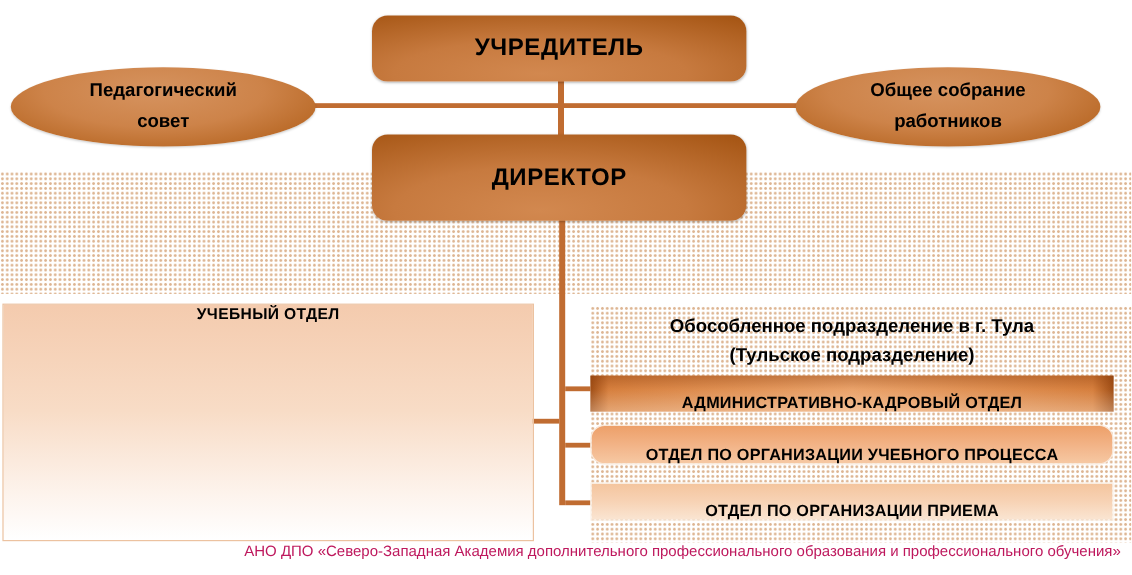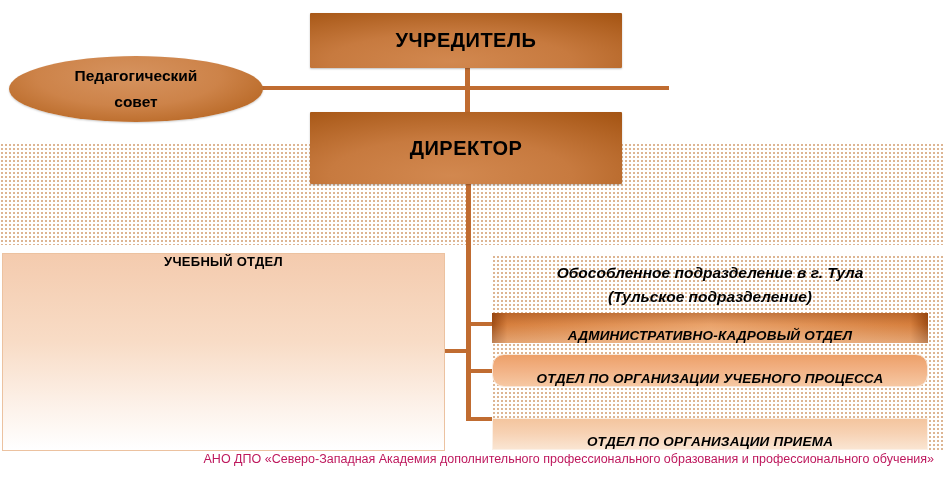--- a/index.html
+++ b/index.html
@@ -3,40 +3,39 @@
 <meta charset="utf-8">
 <style>
   html,body{margin:0;padding:0;background:#fff;}
   #stage{
     position:relative;width:943px;height:479px;background:#fff;overflow:hidden;
     font-family:"Liberation Sans","DejaVu Sans",sans-serif;color:#000;
   }
   .abs{position:absolute;}
   
   .gbox{
-    border-radius:1px;
+    border-radius:13px;
     background:radial-gradient(130% 170% at 45% 88%, #d2884f 0%, #c77a3f 30%, #a85817 62%, #7c3908 100%);
     display:flex;align-items:center;justify-content:center;
     font-weight:bold;font-size:20px;letter-spacing:.5px;
     box-shadow:0 1px 2px rgba(0,0,0,.25);
   }
   
   .gell{
     border-radius:50%;
     background:radial-gradient(95% 120% at 47% 30%, #d6935f 0%, #cd8349 38%, #b56420 70%, #9a4a10 100%);
     display:flex;flex-direction:column;align-items:center;justify-content:center;
     font-weight:bold;font-size:15.5px;line-height:26px;
     box-shadow:0 1px 2px rgba(0,0,0,.2);
   }
   
   .dotted{
     background-color:#fff;
     background-image:radial-gradient(circle, #ddb592 1px, rgba(0,0,0,0) 1.25px);
     background-size:4px 4px;
-    font-style:italic;
   }
   .connector{background:#c06c31;}
   .admin-label{font-weight:bold;font-size:16px;letter-spacing:.3px;}
   .edu-box{
     background:linear-gradient(180deg,#f4cbae 0%,#f8dcc6 45%,#fdf3ec 80%,#ffffff 100%);
     border:1px solid #ecc2a0;
     display:flex;align-items:flex-start;justify-content:center;
     font-weight:bold;font-size:13px;letter-spacing:.3px;
   }
   .tula-title{
@@ -53,21 +52,20 @@
       linear-gradient(180deg, rgba(140,60,10,.40) 0%, rgba(190,100,40,.08) 38%, rgba(255,242,228,.32) 100%),
       linear-gradient(90deg, #9d4c14 0%, #d8813f 3.5%, #eda76f 50%, #d8813f 96%, #9d4c14 100%);
   }
   .bar-1{
     background:linear-gradient(180deg,#eda069 0%,#f2b285 48%,#f6c8a3 100%);
     border:1px solid #f9e7d8;
   }
   .bar-2{
     background:linear-gradient(180deg,#f4c59e 0%,#f7d2b4 48%,#fae5d2 100%);
     border:1px solid #fbf0e6;
-    margin-top:16px;
   }
   .footer{
     font-size:12.5px;color:#be185d;text-align:right;white-space:nowrap;
   }
 </style>
 </head>
 <body>
 
 <div id="stage">
 
@@ -89,20 +87,24 @@
 
   <div class="abs gbox" style="left:310px;top:112px;width:312px;height:72px;">
     <span>ДИРЕКТОР</span>
   </div>
 
   <div class="abs gell" style="left:9px;top:56px;width:254px;height:66px;">
     <div>Педагогический</div>
     <div>совет</div>
   </div>
 
+  <div class="abs gell" style="left:663px;top:56px;width:254px;height:66px;">
+    <div>Общее собрание</div>
+    <div>работников</div>
+  </div>
 
   <div class="abs edu-box" style="left:2px;top:253px;width:441px;height:196px;">
     <span>УЧЕБНЫЙ ОТДЕЛ</span>
   </div>
 
   <div class="abs dotted" style="left:492px;top:255px;width:451px;height:197px;">
     <div class="tula-title" style="width:436px;">
       <div>Обособленное подразделение в г. Тула</div>
       <div>(Тульское подразделение)</div>
     </div>

